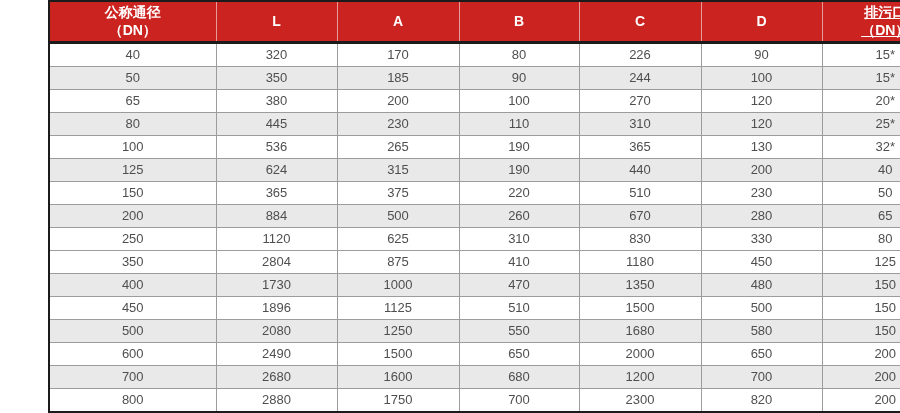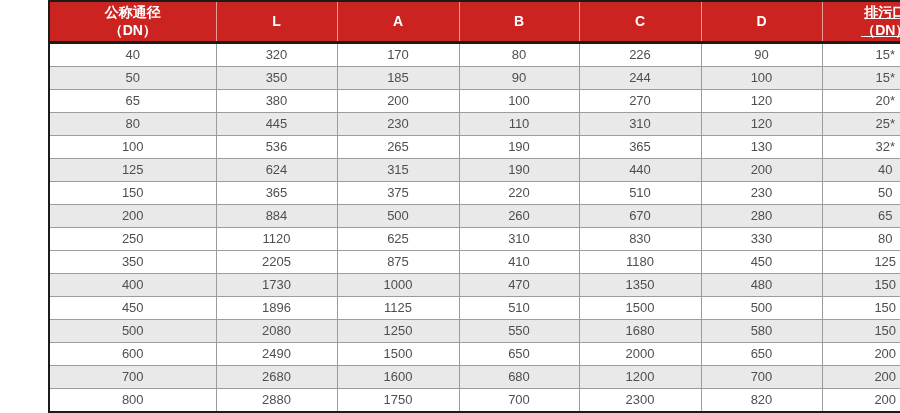--- a/index.html
+++ b/index.html
@@ -175,21 +175,21 @@
           <td>250</td>
           <td>1120</td>
           <td>625</td>
           <td>310</td>
           <td>830</td>
           <td>330</td>
           <td>80</td>
         </tr>
         <tr>
           <td>350</td>
-          <td>2205</td>
+          <td>2804</td>
           <td>875</td>
           <td>410</td>
           <td>1180</td>
           <td>450</td>
           <td>125</td>
         </tr>
         <tr class="alt">
           <td>400</td>
           <td>1730</td>
           <td>1000</td>

